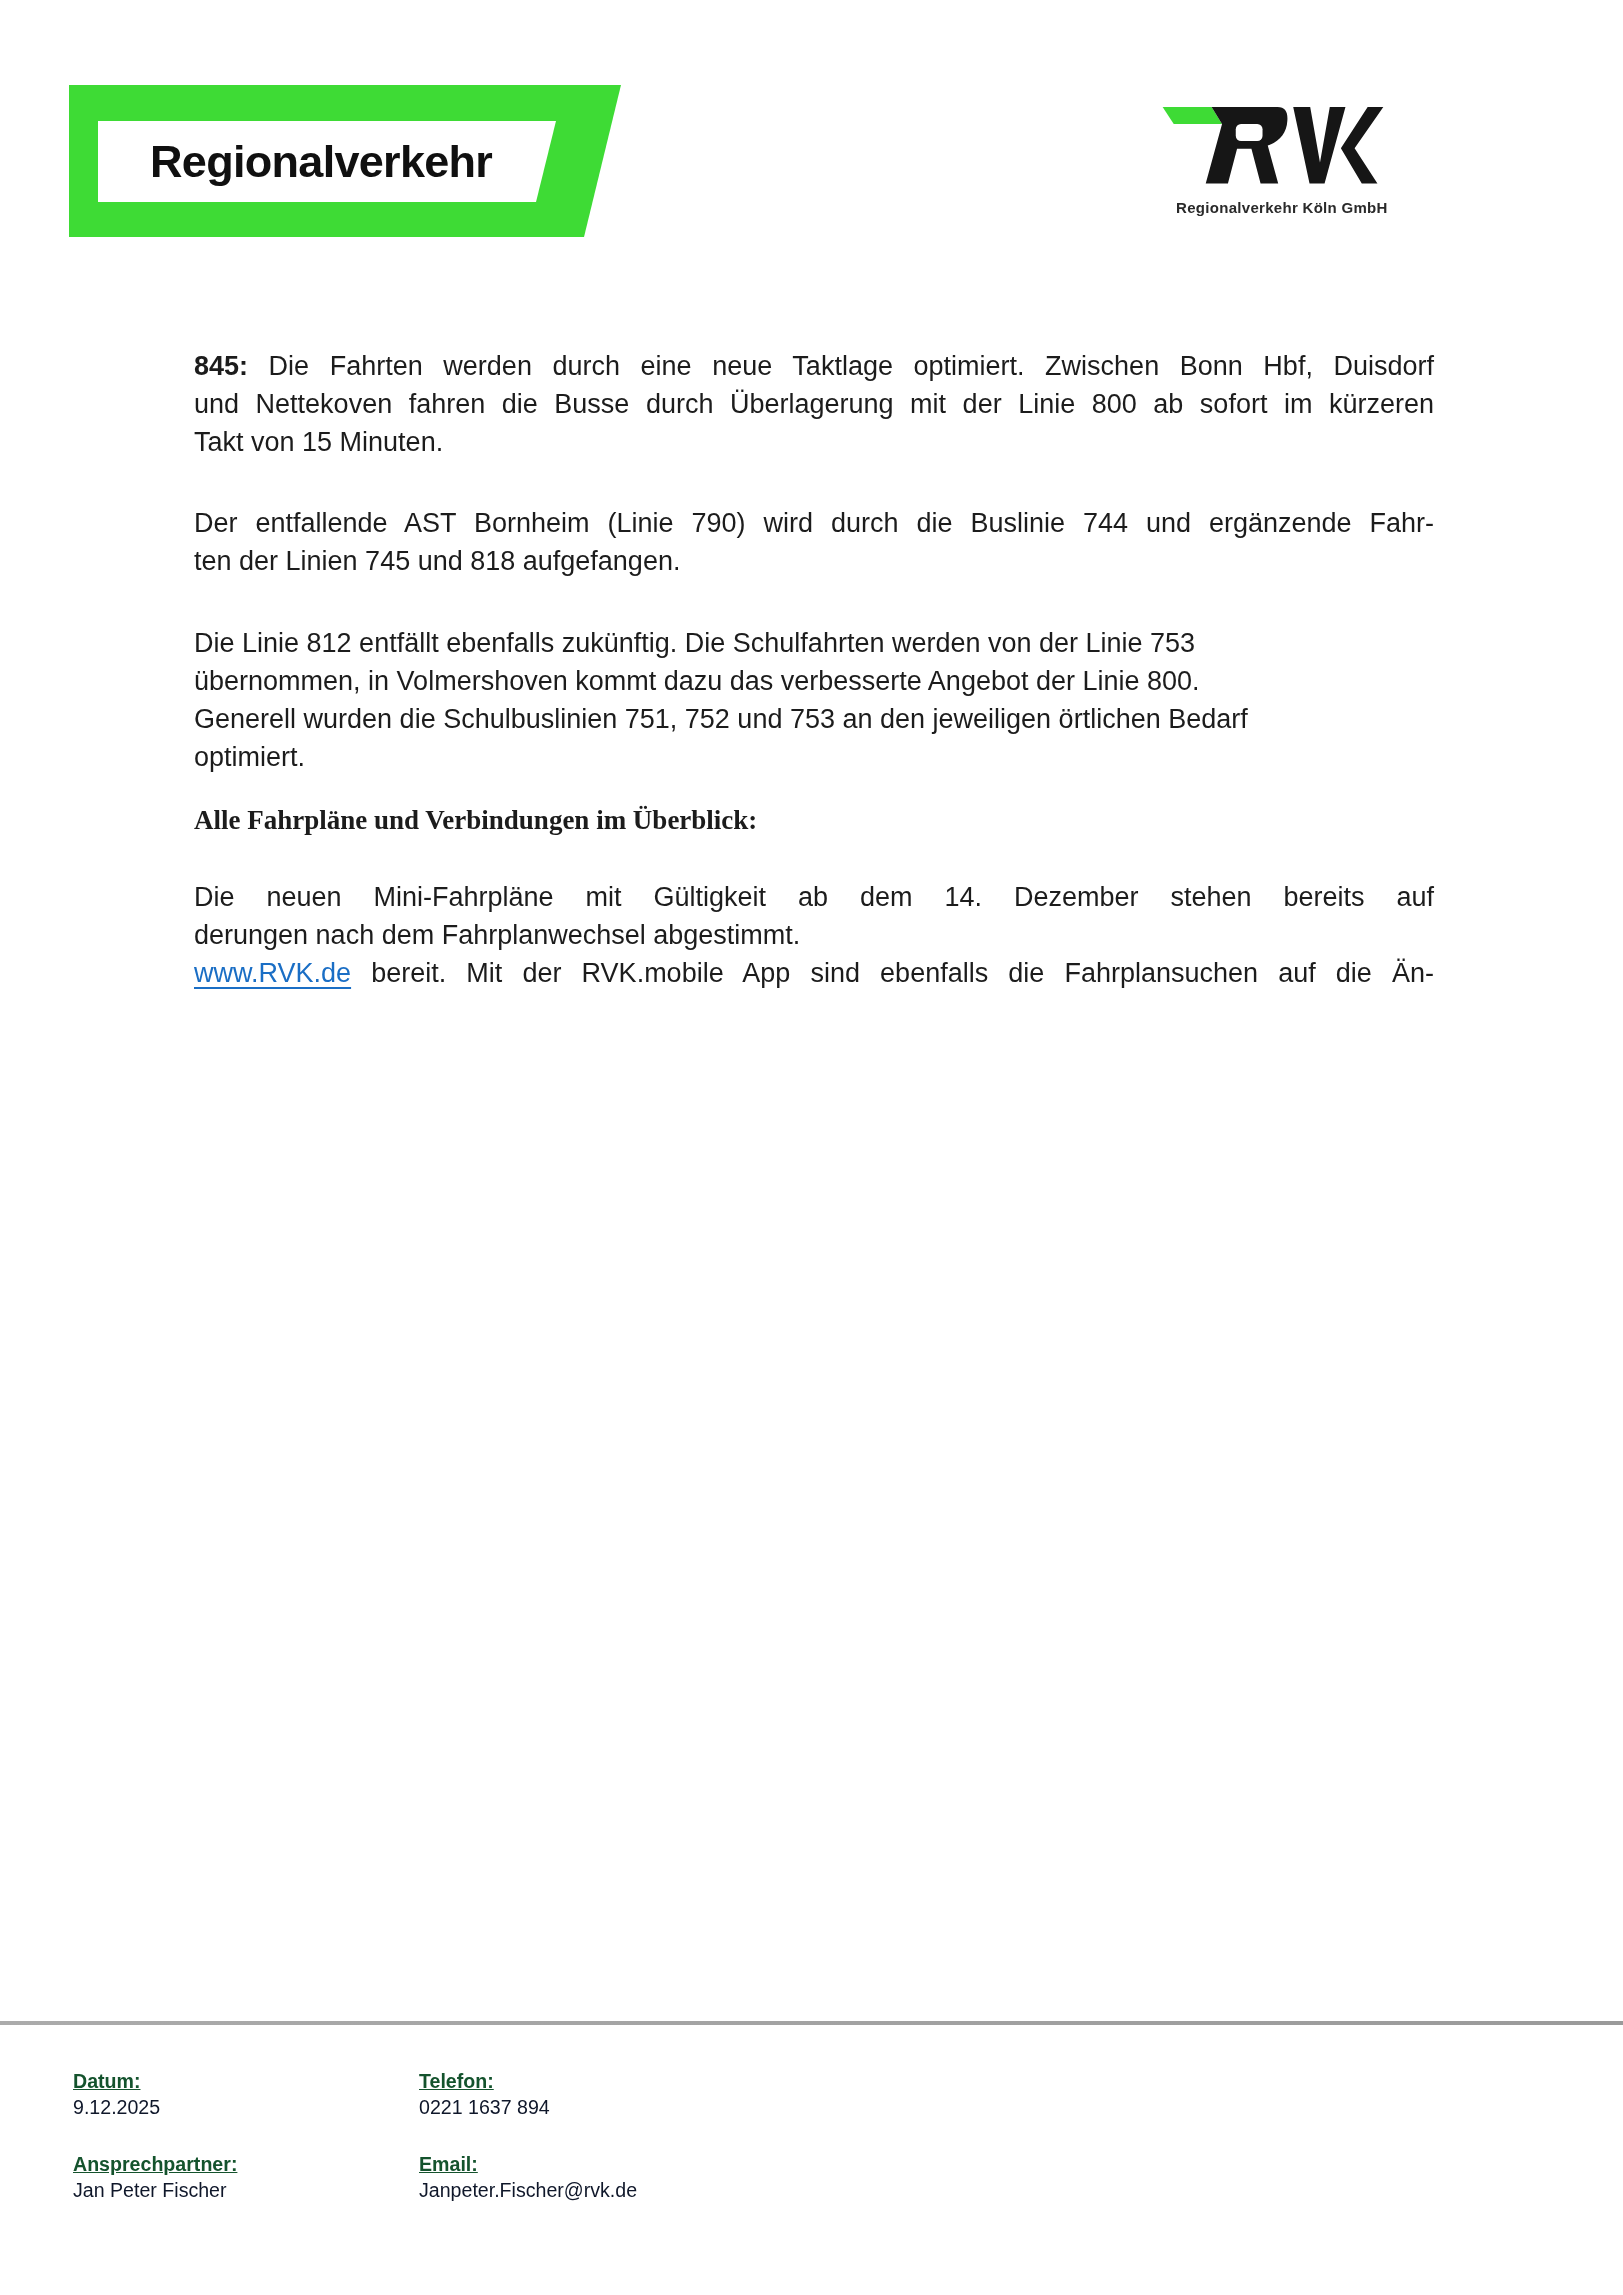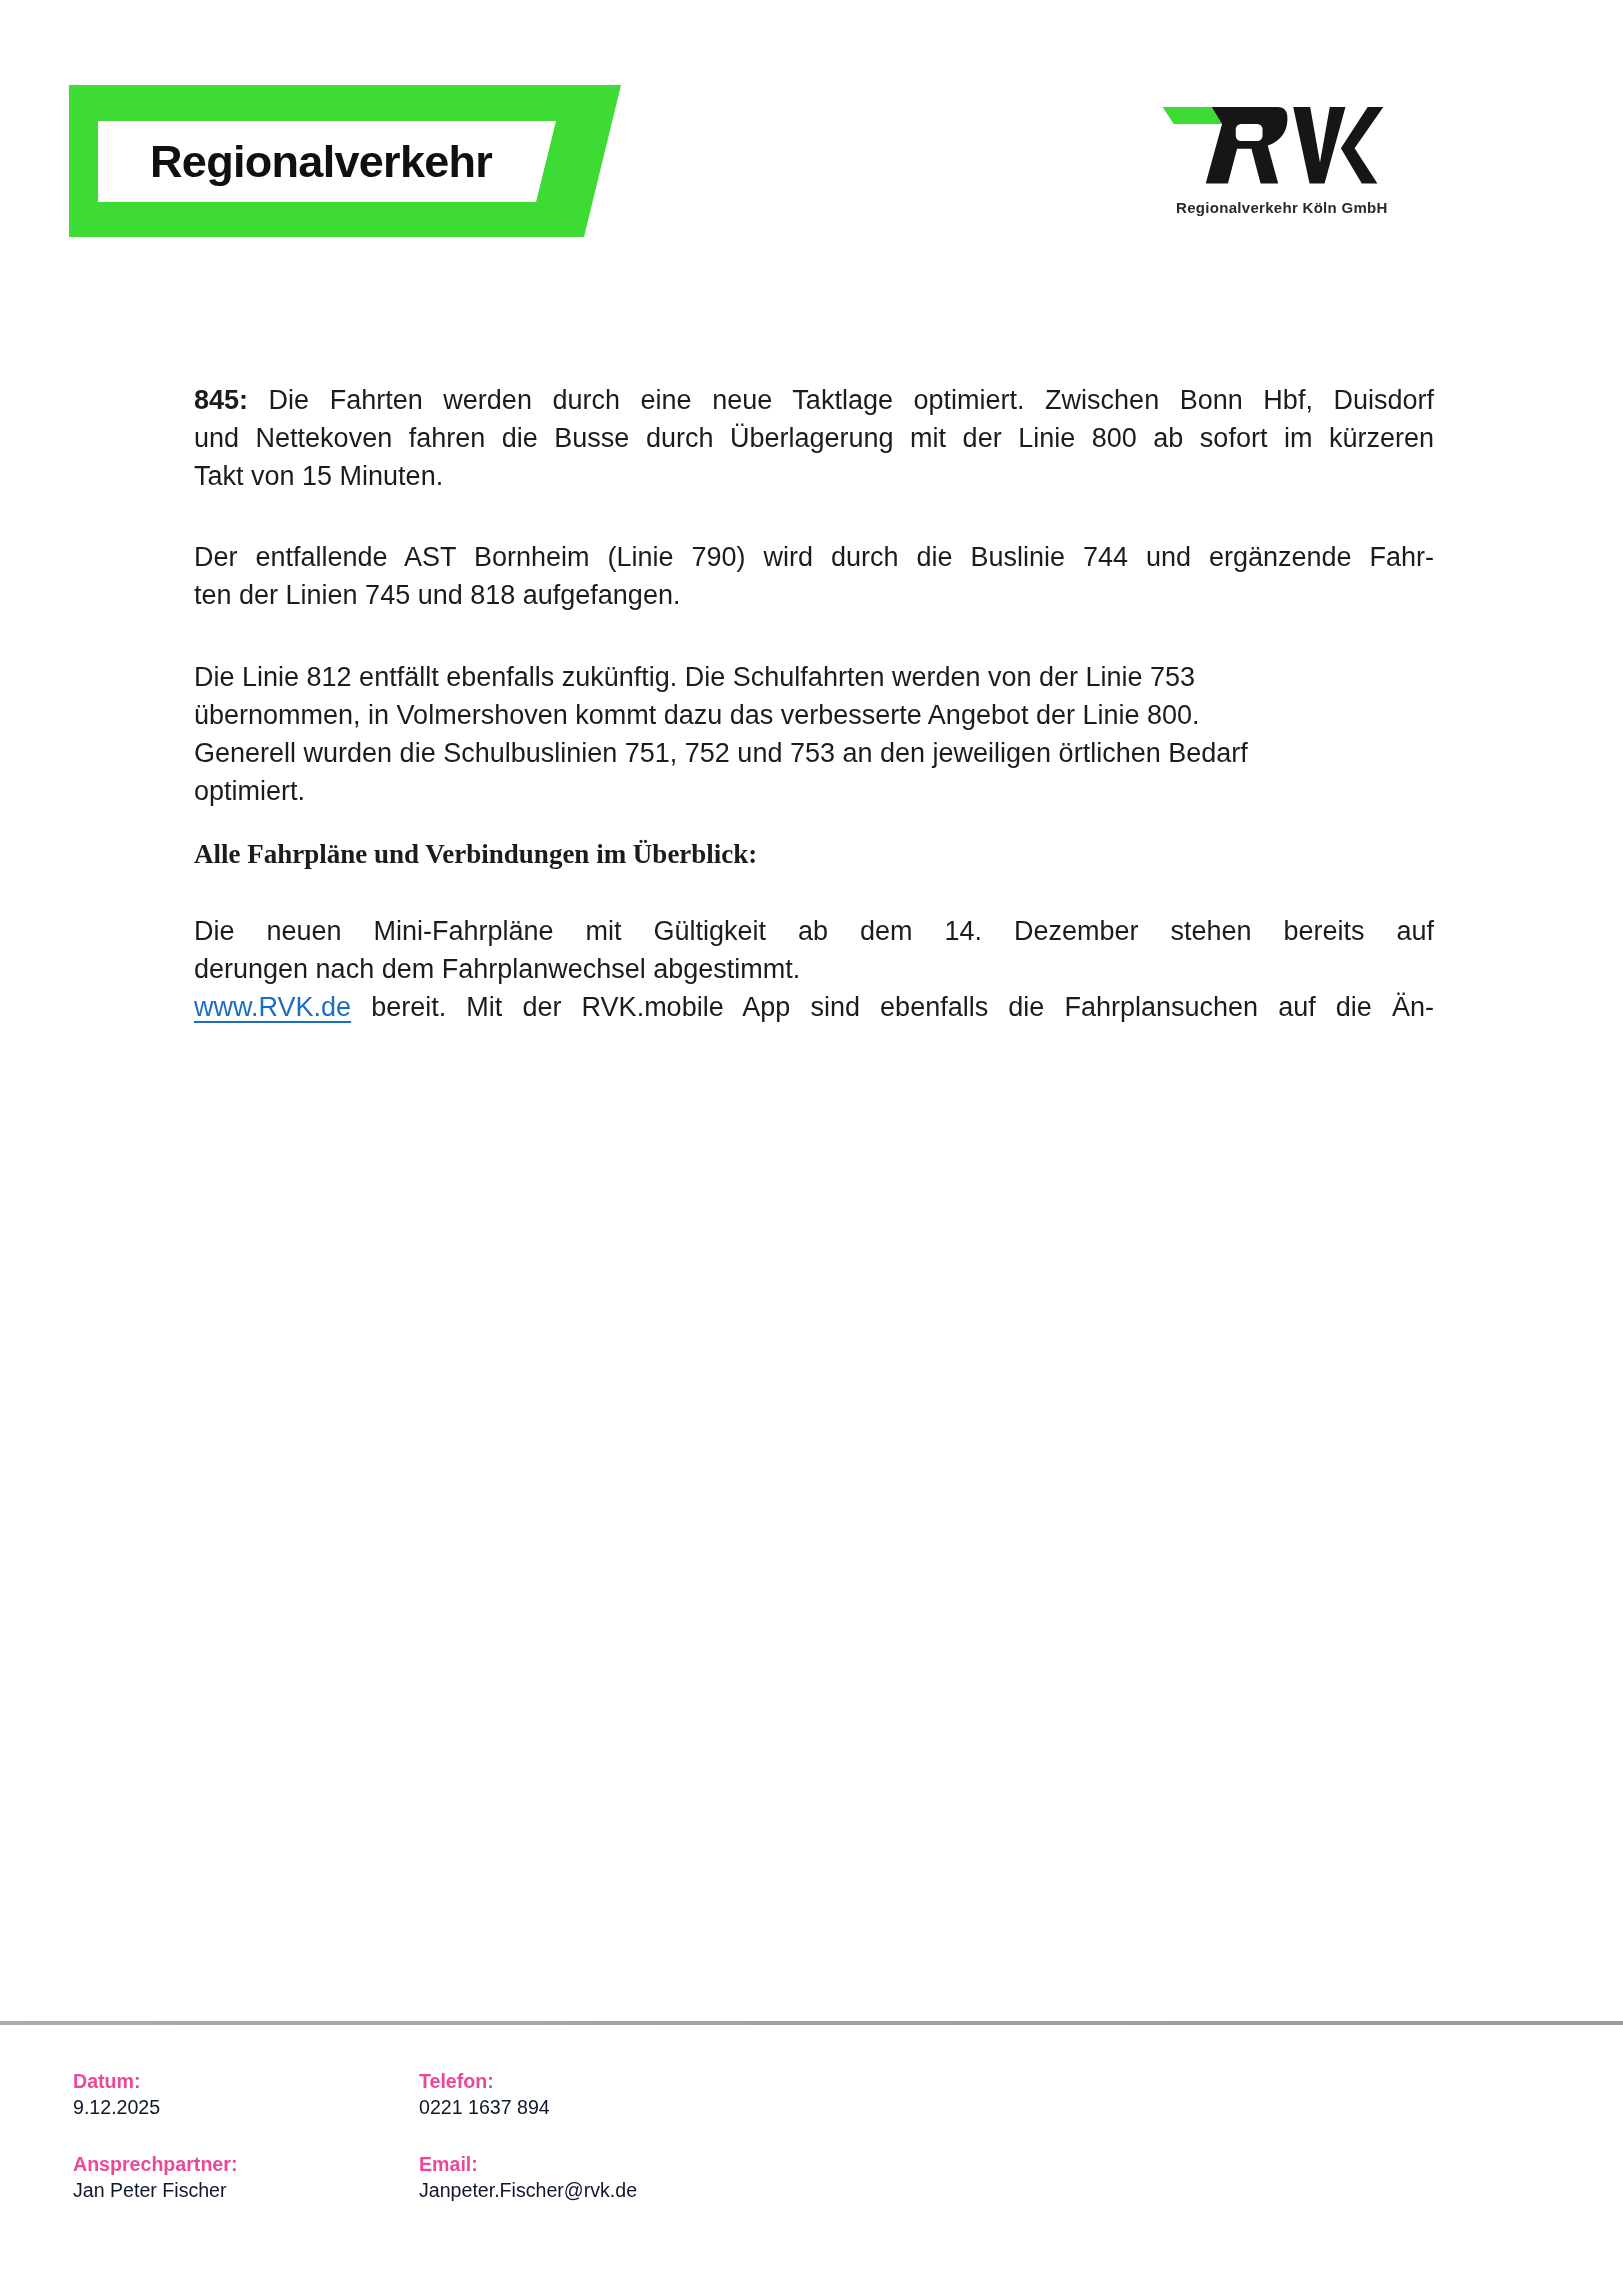--- a/index.html
+++ b/index.html
@@ -34,21 +34,21 @@
   .logo { position:absolute; left:1112px; top:92px; width:288px; height:144px; }
   .logo-caption {
     position:absolute; left:64px; top:107px;
     font-size:15px; font-weight:bold; letter-spacing:0.3px;
     color:#2a2a2a; white-space:nowrap;
   }
 
   
   .body-text {
     position:absolute; left:194px; top:347px; width:1240px;
-    font-size:27px; line-height:38px; color:#1c1c1c;margin-top:34px;
+    font-size:27px; line-height:38px; color:#1c1c1c;
   }
   .para { margin:0 0 43px 0; }
   .para.p2 { margin-bottom:44px; }
   .para.p3 { margin-bottom:25px; }
   .para.heading { margin-bottom:39px; font-weight:bold;font-family:Liberation Serif, serif; }
   .para.p4 { margin-bottom:0; }
   .line { text-align:left; }
   .line.j { text-align:justify; text-align-last:justify; }
   .line b { font-weight:bold; }
   a.link {
@@ -59,21 +59,21 @@
 
   
   .footer-rule {
     position:absolute; left:0; top:2021px; width:1623px; height:3.9px;
     background:linear-gradient(to right,#ababab,#9a9a9a);
   }
   .fcol { position:absolute; top:2068px; font-size:19.6px; line-height:26px; }
   .fcol.c1 { left:73px; }
   .fcol.c2 { left:419px; }
   .fgroup2 { margin-top:31px; }
-  .flabel { font-weight:bold; color:#ec4899; }
+  .flabel { font-weight:bold; color:#14532d;text-decoration:underline; }
   .fvalue { color:#0f172a; }
 </style>
 </head>
 <body>
 
 <div class="page">
 
   <div class="banner" style="background:#3edb35;">
     <div class="banner-inner">
       <div class="banner-title">Regionalverkehr</div>

